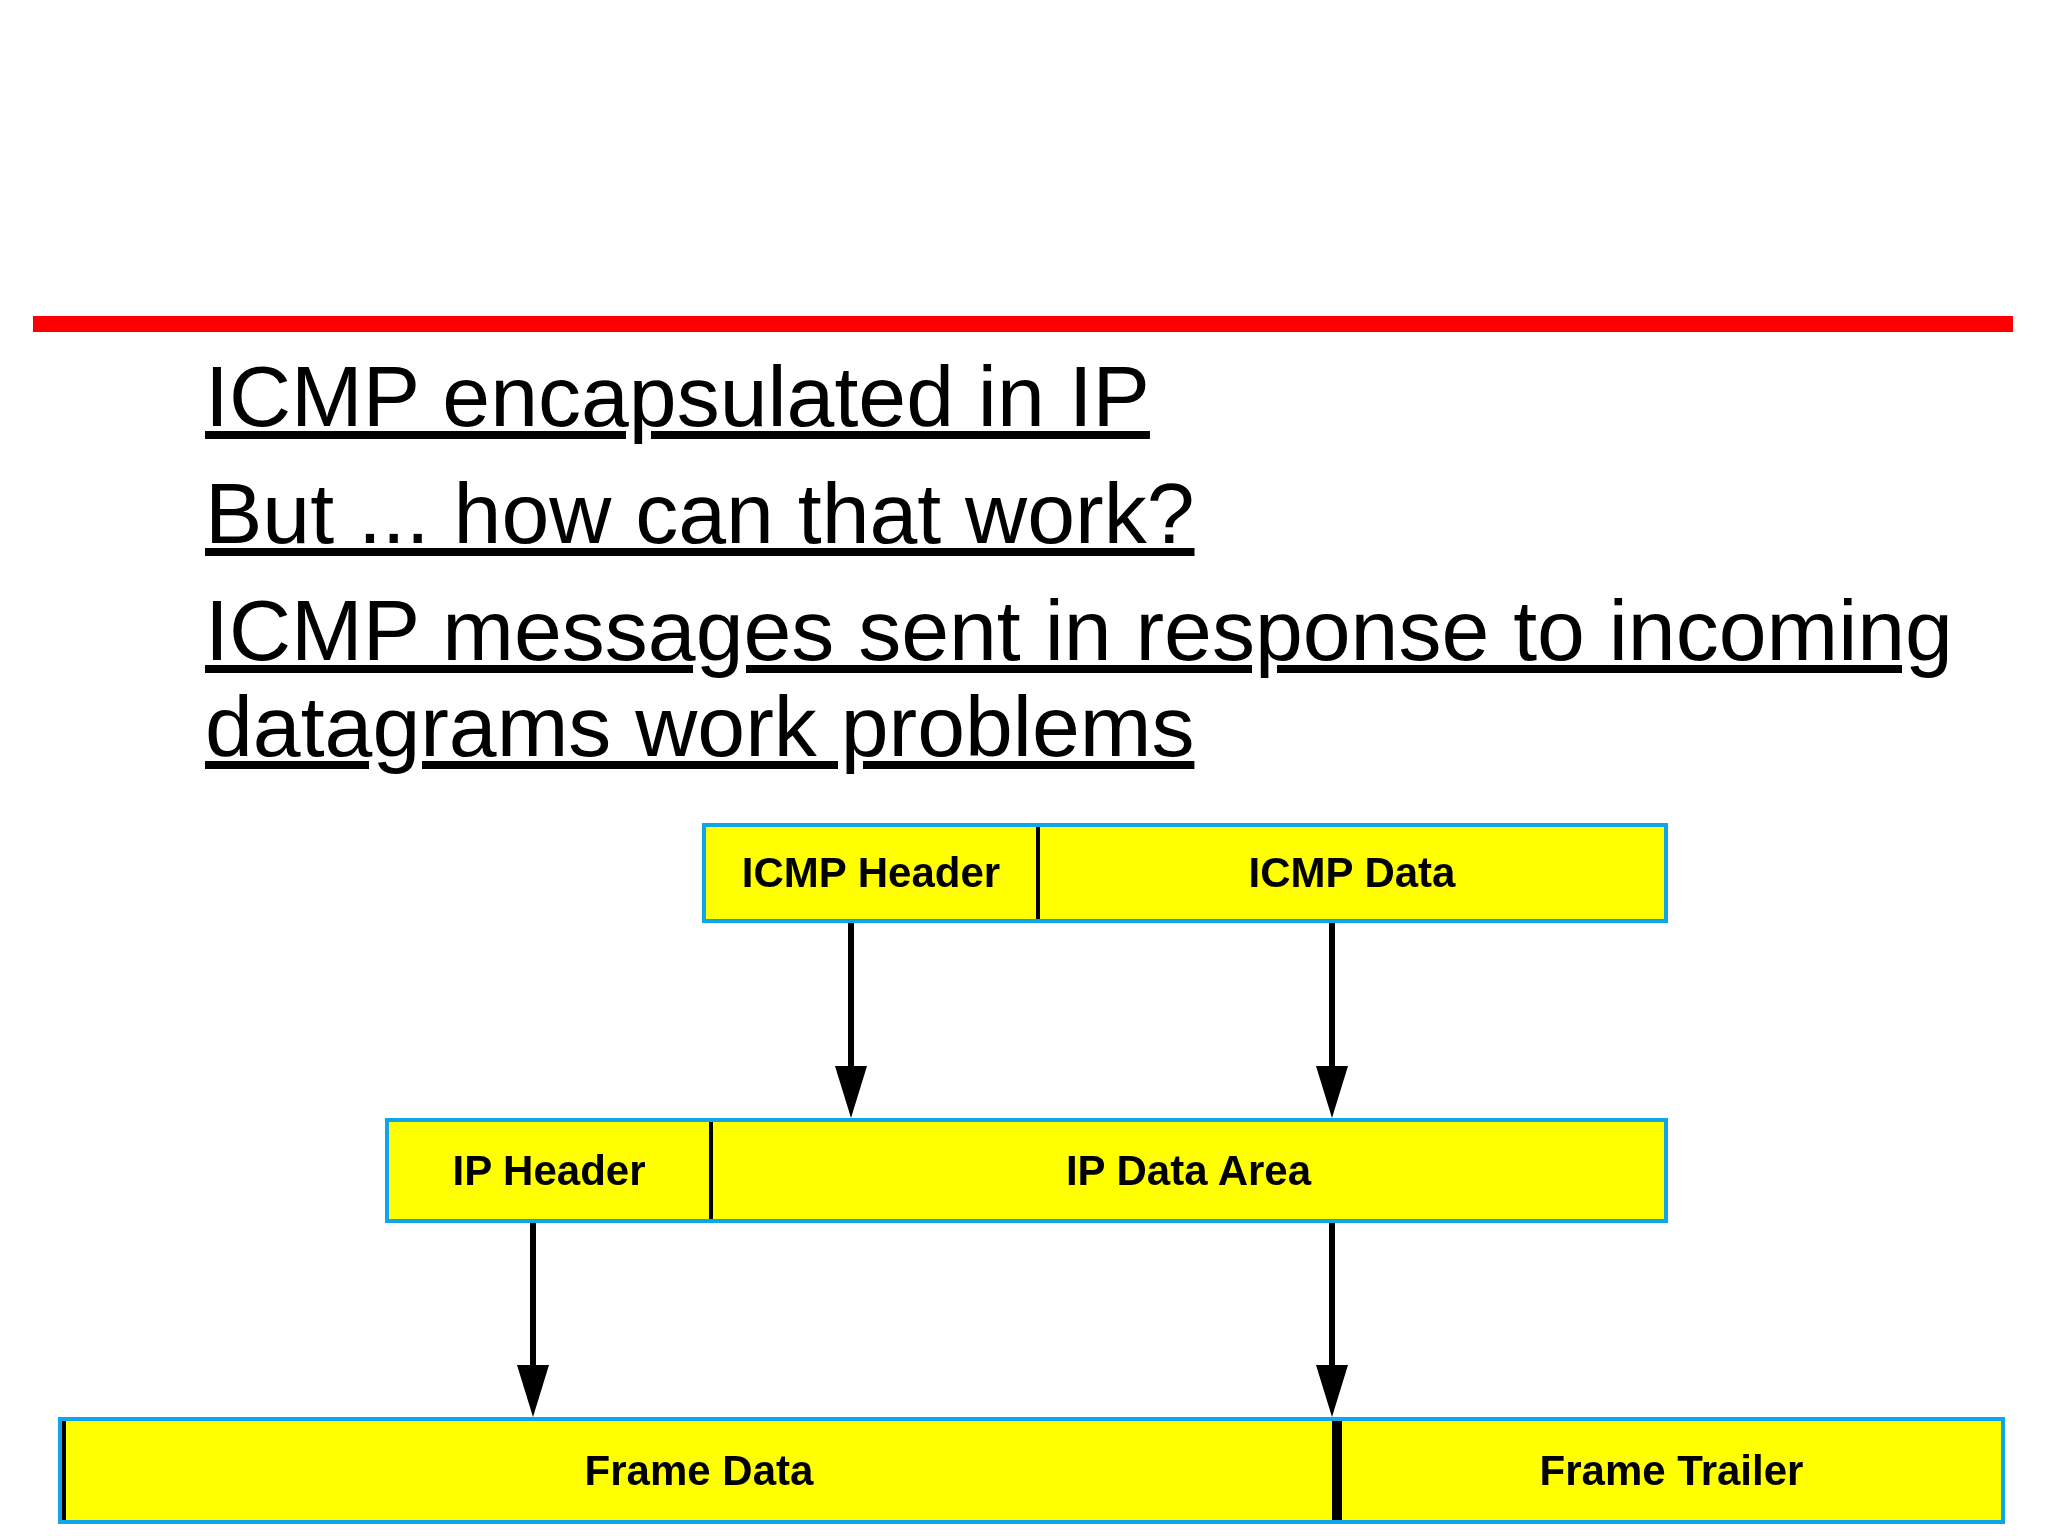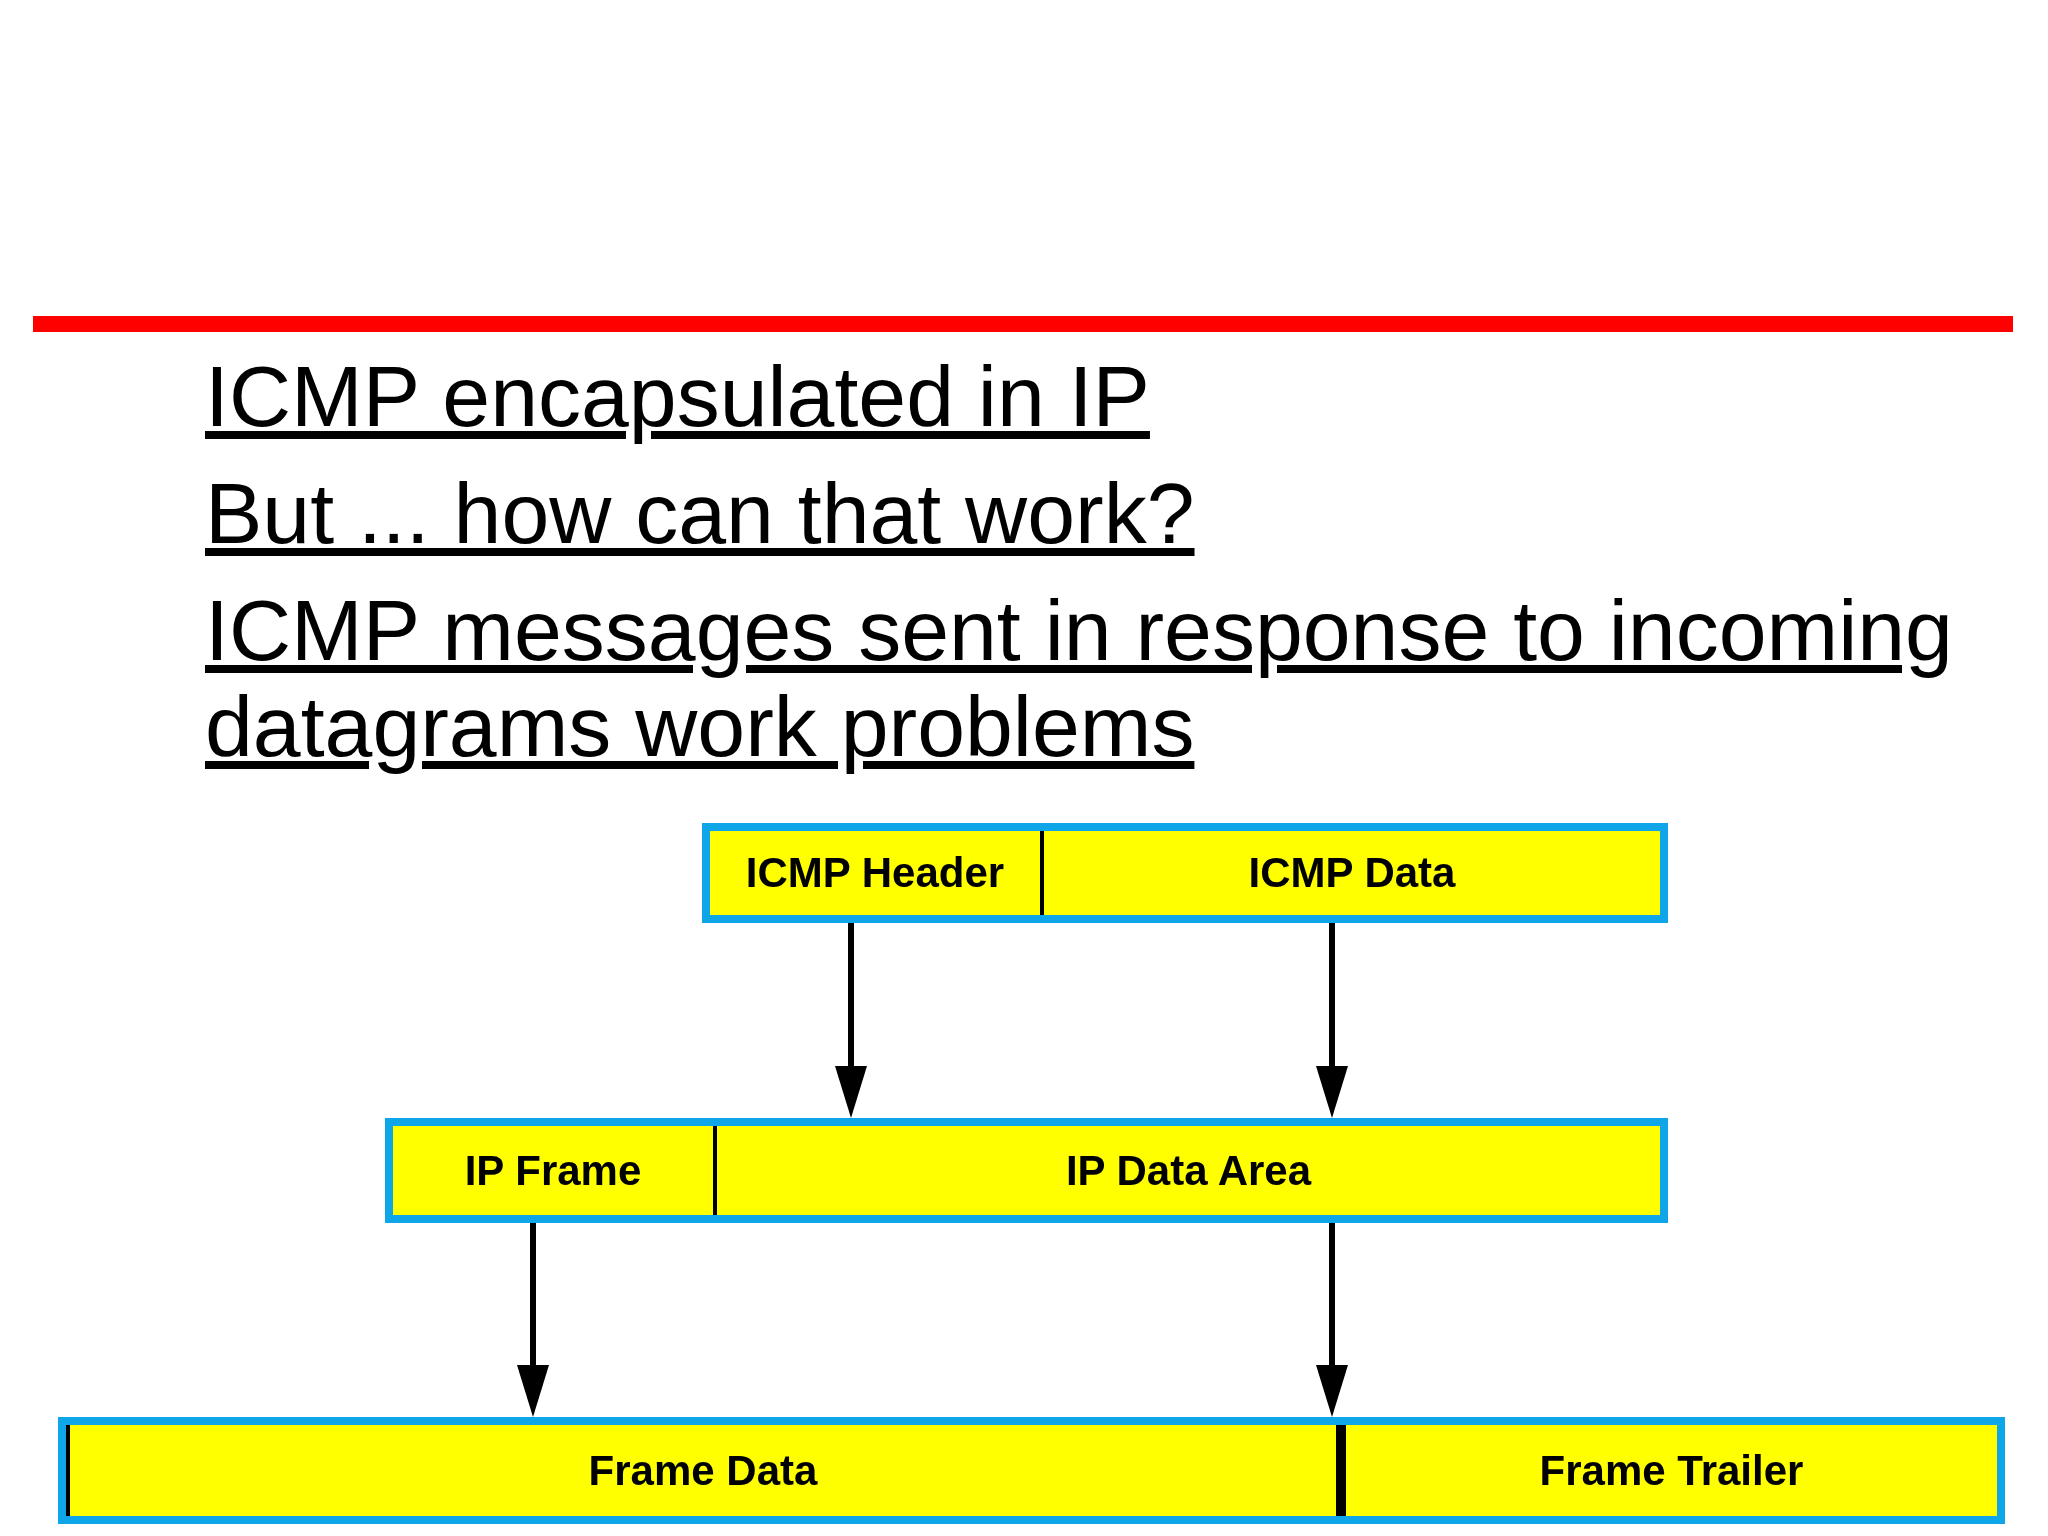--- a/index.html
+++ b/index.html
@@ -50,21 +50,21 @@
     text-decoration: underline;
   }
   .para { margin: 0 0 21px 0; }
   .para:last-child { margin-bottom: 16px; }
   .line { white-space: nowrap; }
 
   
   .bar {
     position: absolute;
     box-sizing: border-box;
-    border: 8px solid #0ea5e9;
+    border: 4px solid #0ea5e9;
     background: #FFFF00;
     display: flex;
     align-items: stretch;
   }
   .cell {
     display: flex;
     align-items: center;
     justify-content: center;
     font-size: 42px;
     font-weight: 700;
@@ -134,21 +134,21 @@
     <div class="divider-thin"></div>
     <div class="cell cell-icmp-data">ICMP Data</div>
   </div>
 
   <div class="arrow-stem stem-1"></div>
   <div class="arrow-head head-1"></div>
   <div class="arrow-stem stem-2"></div>
   <div class="arrow-head head-2"></div>
 
   <div class="bar bar-ip">
-    <div class="cell cell-ip-header">IP Frame</div>
+    <div class="cell cell-ip-header">IP Header</div>
     <div class="divider-thin"></div>
     <div class="cell cell-ip-data">IP Data Area</div>
   </div>
 
   <div class="arrow-stem stem-3"></div>
   <div class="arrow-head head-3"></div>
   <div class="arrow-stem stem-4"></div>
   <div class="arrow-head head-4"></div>
 
   <div class="bar bar-frame">

